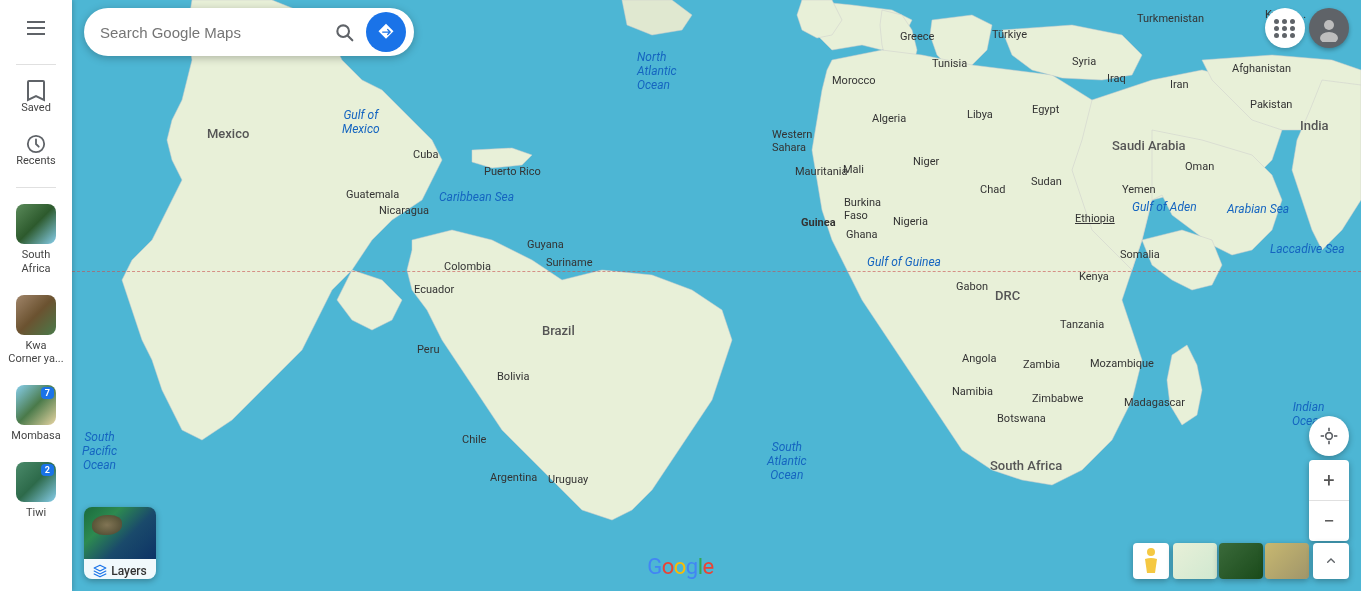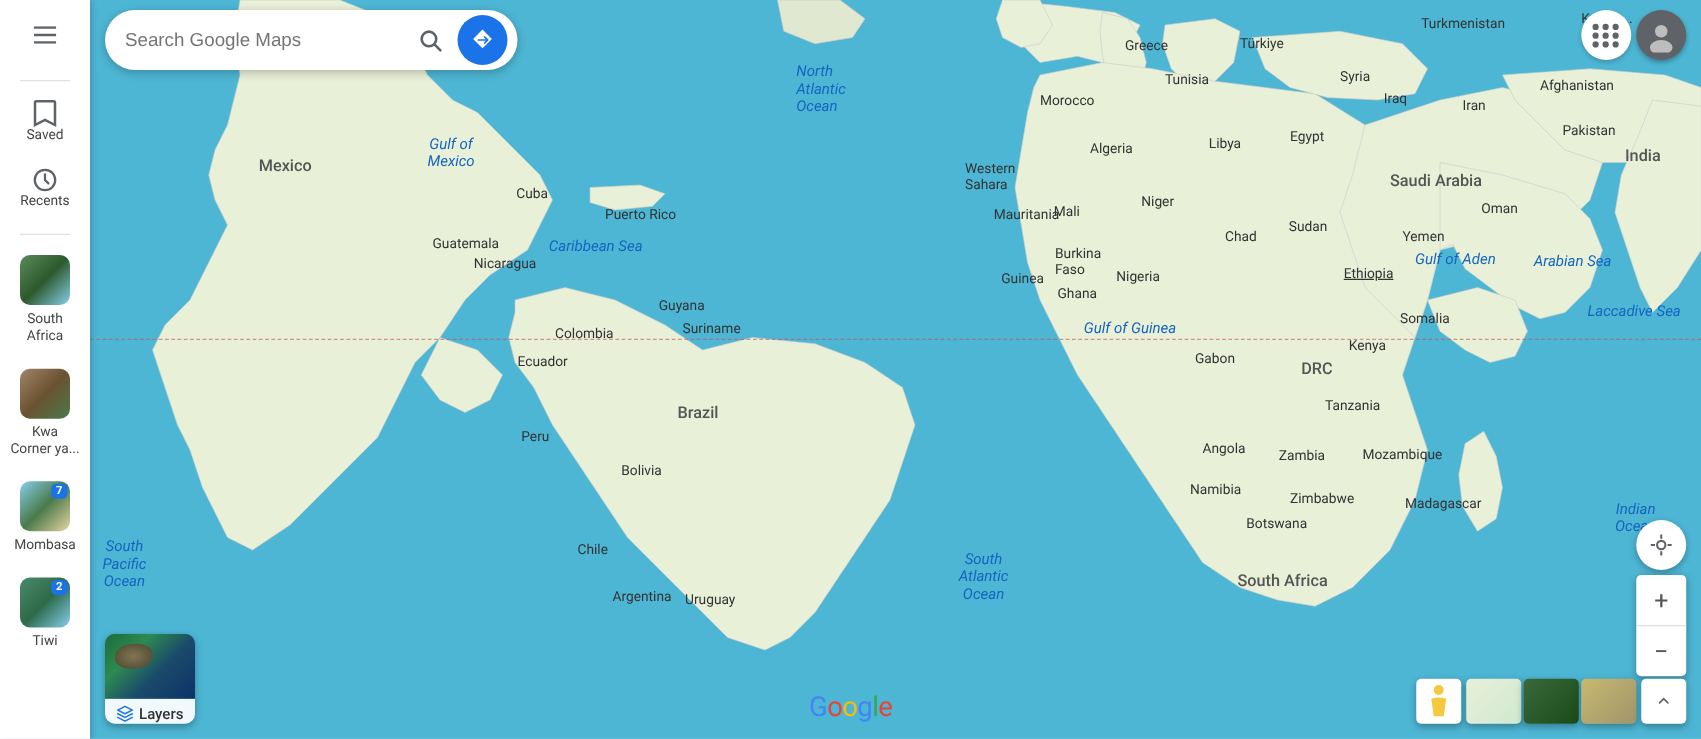--- a/index.html
+++ b/index.html
@@ -482,25 +482,25 @@
   <div class="map-label country" style="left:1050px;top:183px;">Yemen</div>
   <div class="map-label country" style="left:700px;top:128px;">Western<br>Sahara</div>
   <div class="map-label country" style="left:723px;top:165px;">Mauritania</div>
   <div class="map-label country" style="left:771px;top:163px;">Mali</div>
   <div class="map-label country" style="left:841px;top:155px;">Niger</div>
   <div class="map-label country" style="left:908px;top:183px;">Chad</div>
   <div class="map-label country" style="left:959px;top:175px;">Sudan</div>
   <div class="map-label country" style="left:1003px;top:212px;text-decoration:underline;">Ethiopia</div>
   <div class="map-label country" style="left:1048px;top:248px;">Somalia</div>
   <div class="map-label country" style="left:772px;top:196px;">Burkina<br>Faso</div>
-  <div class="map-label country" style="left:729px;top:216px;">Guinea</div>
+  <div class="map-label country" style="left:729px;top:216px;font-weight:bold;">Guinea</div>
   <div class="map-label country" style="left:774px;top:228px;">Ghana</div>
   <div class="map-label country" style="left:821px;top:215px;">Nigeria</div>
   <div class="map-label country" style="left:884px;top:280px;">Gabon</div>
-  <div class="map-label large-country" style="left:923px;top:288px;margin-left:46px;">DRC</div>
+  <div class="map-label large-country" style="left:923px;top:288px;">DRC</div>
   <div class="map-label country" style="left:1007px;top:270px;">Kenya</div>
   <div class="map-label country" style="left:988px;top:318px;">Tanzania</div>
   <div class="map-label country" style="left:890px;top:352px;">Angola</div>
   <div class="map-label country" style="left:951px;top:358px;">Zambia</div>
   <div class="map-label country" style="left:1018px;top:357px;">Mozambique</div>
   <div class="map-label country" style="left:960px;top:392px;">Zimbabwe</div>
   <div class="map-label country" style="left:880px;top:385px;">Namibia</div>
   <div class="map-label country" style="left:925px;top:412px;">Botswana</div>
   <div class="map-label country" style="left:1052px;top:396px;">Madagascar</div>
   <div class="map-label large-country" style="left:918px;top:458px;">South Africa</div>

